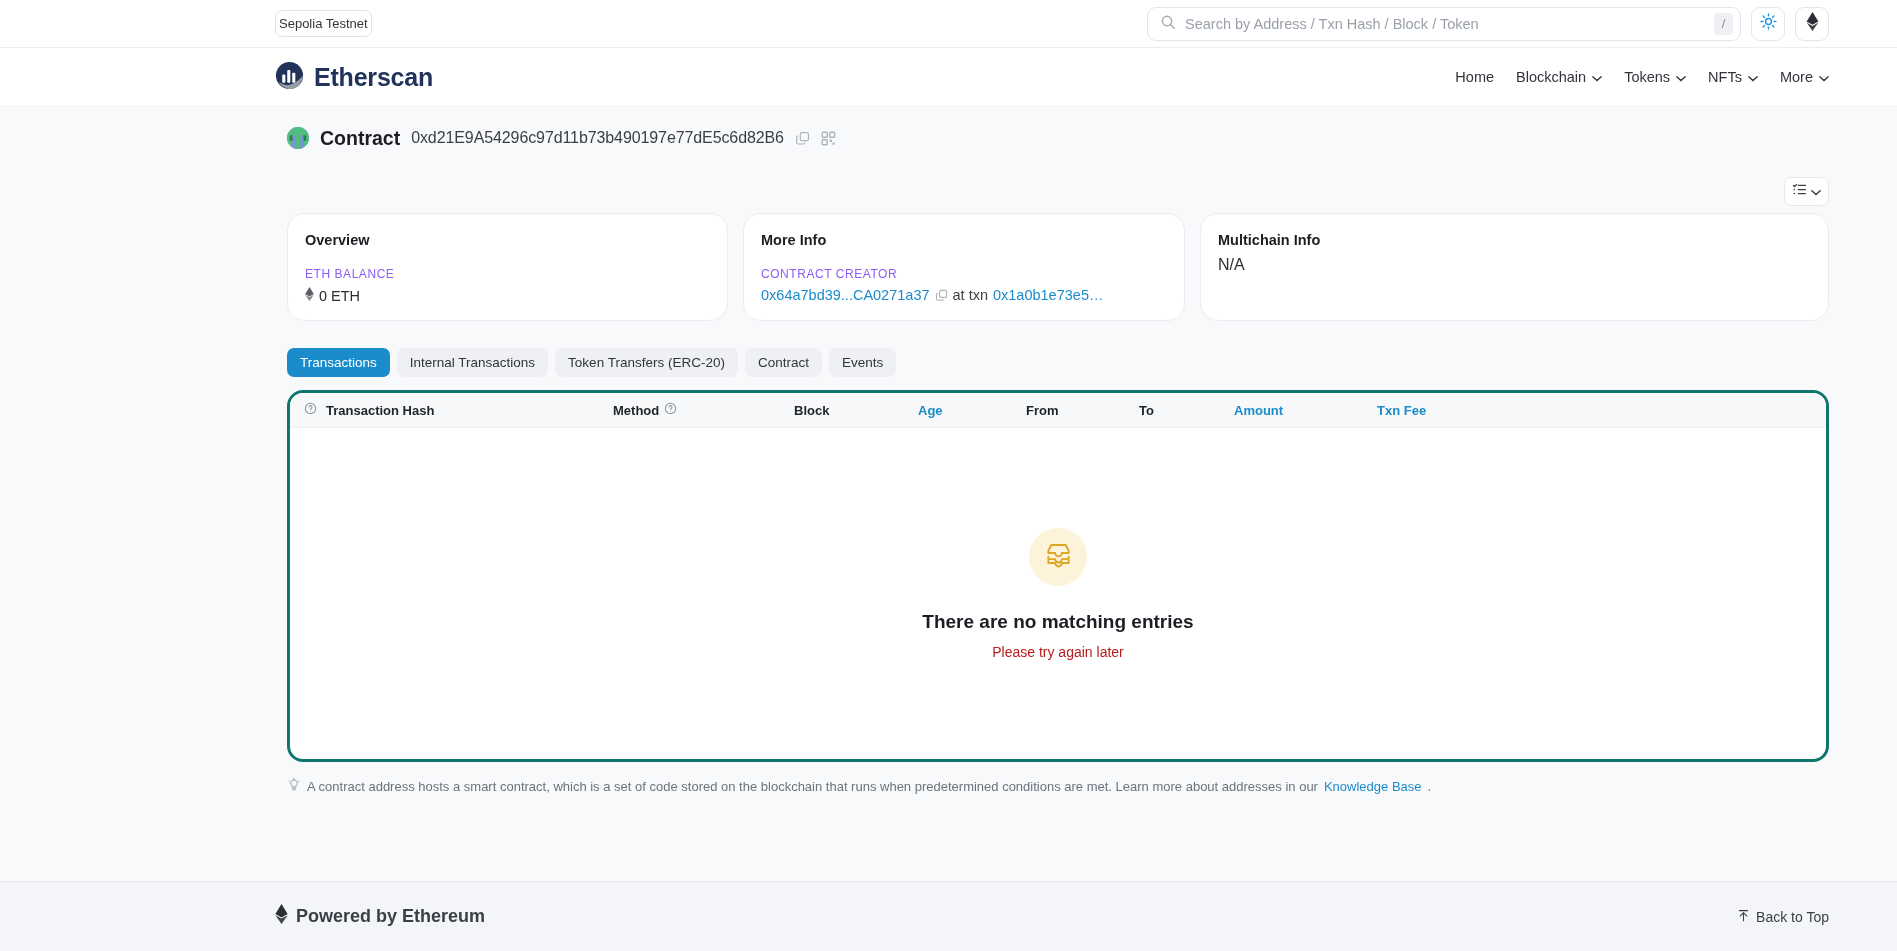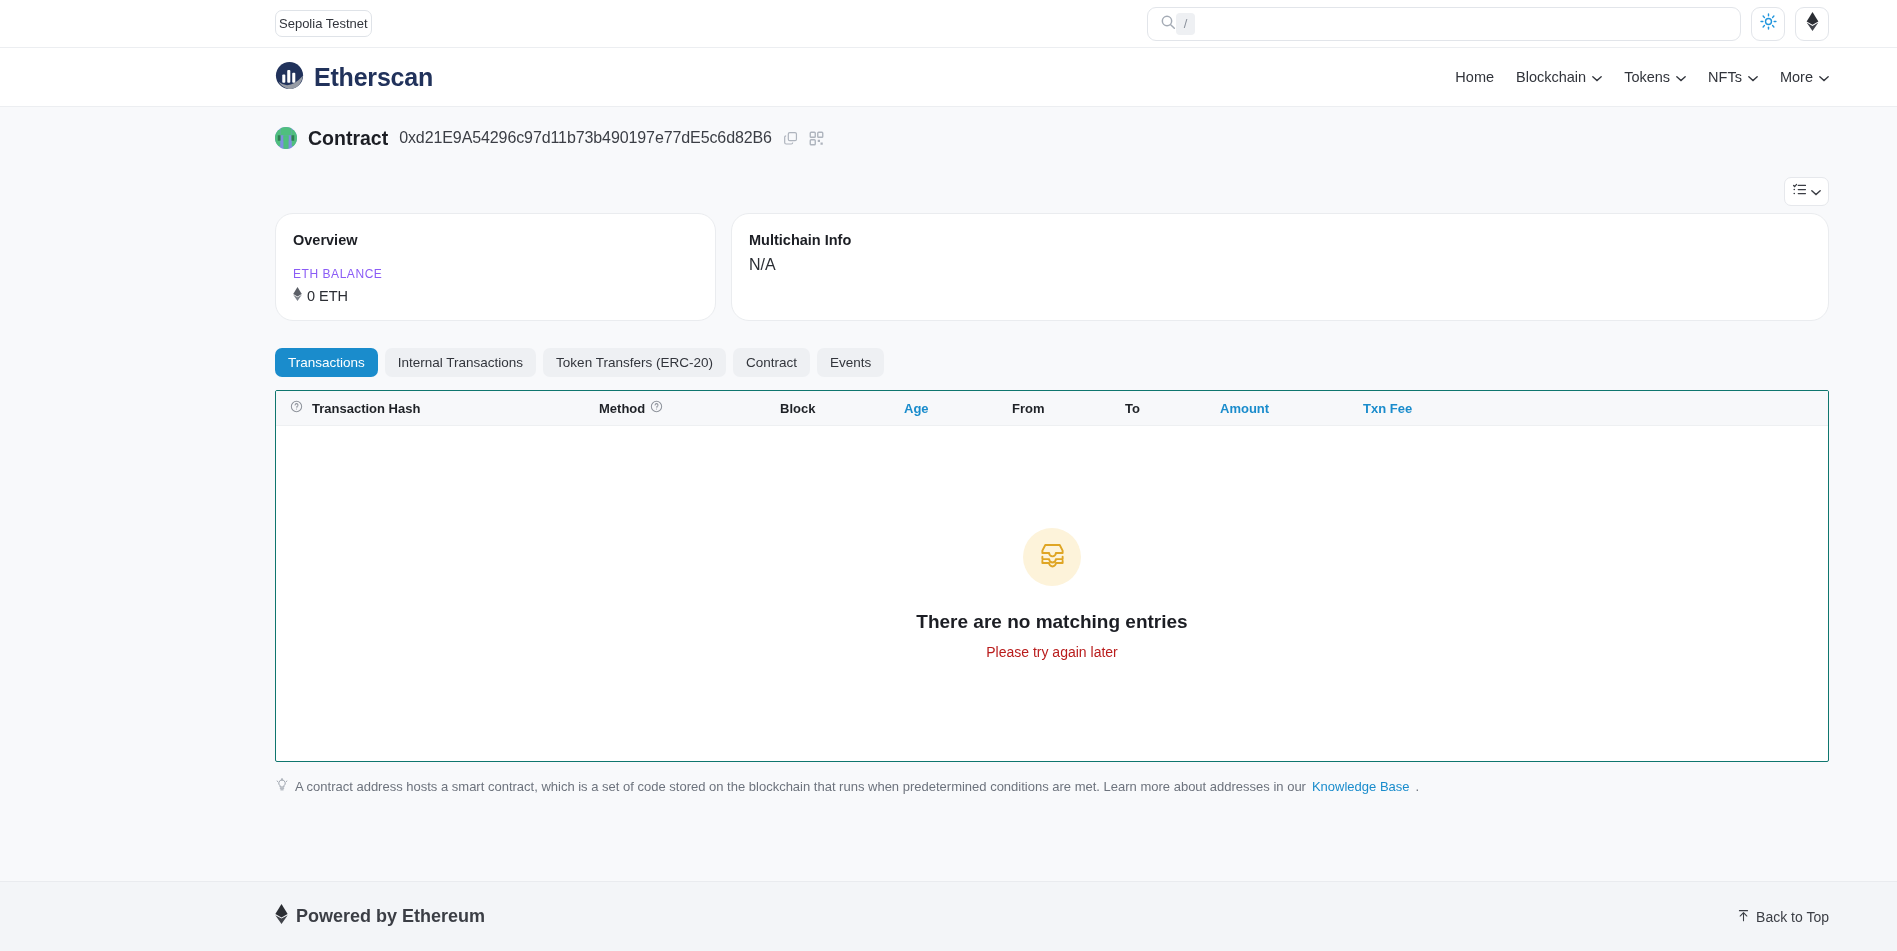--- a/index.html
+++ b/index.html
@@ -83,21 +83,21 @@
   }
   .nav { margin-left: auto; display: flex; align-items: center; gap: 22px; }
   .navitem {
     font-size: 14.5px; color: #31343b;
     display: flex; align-items: center; gap: 6px;
     cursor: pointer;
   }
   .chev { display: inline-block; }
 
   
-  .page { padding: 0 68px 0 275px; }
+  .page { padding: 0 68px 0 275px; margin-left: 12px; }
 
   .pagehead {
     display: flex; align-items: center; gap: 11px;
     height: 62px;
   }
   .identicon {
     width: 22px; height: 22px; border-radius: 50%;
     flex: none; overflow: hidden;
   }
   .pagehead h1 { font-size: 19.5px; font-weight: bold; color: #1c1e24; }
@@ -146,22 +146,22 @@
     color: #32353c;
     cursor: pointer;
     white-space: nowrap;
   }
   .tab.active { background: #1a8ccc; color: #fff; }
 
   
   .tablecard {
     margin-top: 13px;
     background: #fff;
-    border: 1px solid #0f766e;
-    border-radius: 2px;
+    border: 3px solid #0f766e;
+    border-radius: 16px;
     height: 372px;
     display: flex; flex-direction: column;
     overflow: hidden;
   }
   .thead {
     display: flex; align-items: center;
     height: 35px;
     background: #f7f8fa;
     border-bottom: 1px solid #eef0f2;
     padding-left: 14px;
@@ -217,20 +217,21 @@
   <div class="netpill">Sepolia Testnet</div>
 
   <div class="topbar-right">
     <div class="searchwrap">
       <span>
         <svg width="16" height="16" viewBox="0 0 24 24" fill="none" stroke="#a4abb5" stroke-width="2.2">
           <circle cx="10.5" cy="10.5" r="7"></circle>
             <line x1="16" y1="16" x2="21.5" y2="21.5" stroke-linecap="round"></line>
         </svg>
       </span>
+      <input class="searchinput" type="text" placeholder="Search by Address / Txn Hash / Block / Token" style="">
       <div class="slashkey">/</div>
     </div>
 
     <div class="iconbtn">
       <span>
         <svg width="17" height="17" viewBox="0 0 24 24" fill="none" stroke="#2196dd" stroke-width="2" stroke-linecap="round">
           <circle cx="12" cy="12" r="4.2"></circle>
           <line x1="12" y1="1.5" x2="12" y2="4"></line>
             <line x1="12" y1="20" x2="12" y2="22.5"></line>
           <line x1="1.5" y1="12" x2="4" y2="12"></line>
@@ -371,20 +372,35 @@
         <span>
           <svg width="9" height="14" viewBox="0 0 16 26">
             <path d="M8 0 L16 13 L8 17.5 L0 13 Z" fill="#5b5f67"></path>
             <path d="M8 19 L16 14.5 L8 26 L0 14.5 Z" fill="#7e838b"></path>
           </svg>
         </span>
         <span class="val">0 ETH</span>
       </div>
     </div>
 
+    <div class="card more">
+      <div class="cardtitle">More Info</div>
+      <div class="label">CONTRACT CREATOR</div>
+      <div class="valrow">
+        <a class="lnk">0x64a7bd39...CA0271a37</a>
+        <span class="mini">
+          <svg width="13" height="13" viewBox="0 0 24 24" fill="none" stroke="#aeb4bd" stroke-width="2">
+            <rect x="8.5" y="2.5" width="13" height="13" rx="2.3"></rect>
+            <path d="M15.5 18.5 a2.3 2.3 0 0 1 -2.3 2.3 H5 a2.3 2.3 0 0 1 -2.3 -2.3 V10 a2.3 2.3 0 0 1 2.3 -2.3"></path>
+          </svg>
+        </span>
+        <span class="plain">at txn</span>
+        <a class="lnk">0x1a0b1e73e5…</a>
+      </div>
+    </div>
 
     <div class="card mc">
       <div class="cardtitle">Multichain Info</div>
       <div class="na">N/A</div>
     </div>
   </div>
 
   <div class="tabs">
     <div class="tab active">Transactions</div>
     <div class="tab">Internal Transactions</div>

